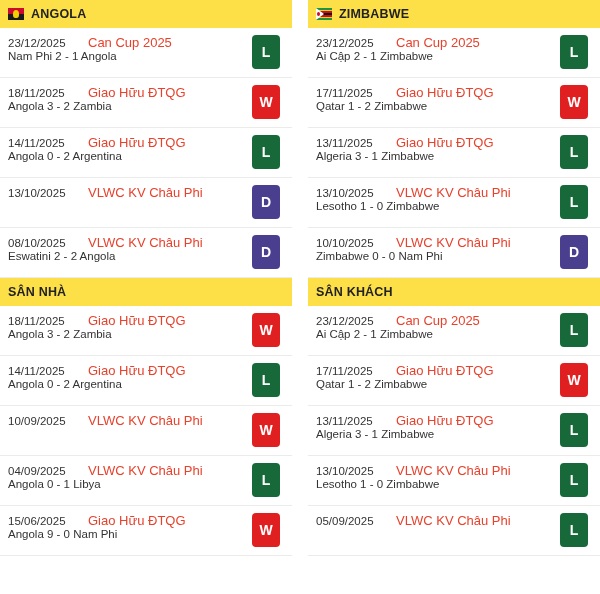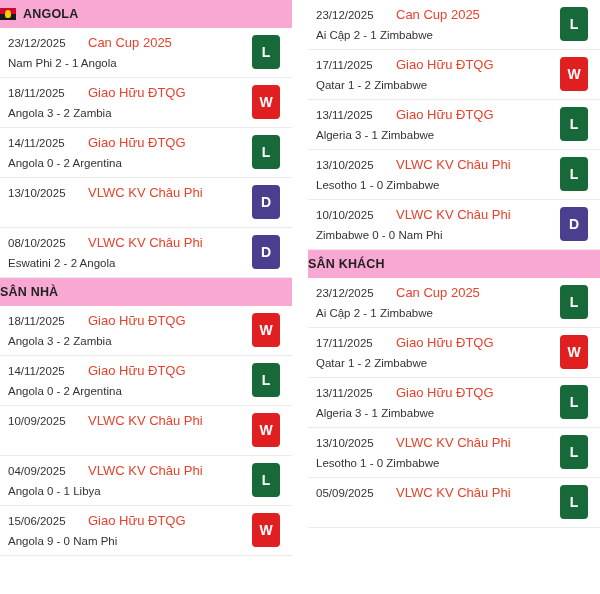--- a/index.html
+++ b/index.html
@@ -20,25 +20,25 @@
   .column {
     width: 292px;
     display: flex;
     flex-direction: column;
   }
   .col-gap {
     width: 16px;
     background: #ffffff;
   }
   .section-header {
-    background: #f9a8d4;
+    background: #fde047;
     height: 28px;
     display: flex;
     align-items: center;
-    padding: 0 0;
+    padding: 0 8px;
     box-sizing: border-box;
   }
   .section-header .flag {
     width: 16px;
     height: 12px;
     margin-right: 7px;
     position: relative;
     flex: 0 0 auto;
     border: 0;
     overflow: hidden;
@@ -108,21 +108,20 @@
     flex: 0 0 auto;
   }
   .match-comp {
     font-size: 13px;
     color: #e8412c;
     white-space: nowrap;
   }
   .match-score {
     font-size: 11.5px;
     color: #333333;
-    margin-top: 7px;
   }
   .badge {
     position: absolute;
     right: 12px;
     top: 7px;
     width: 28px;
     height: 34px;
     border-radius: 4px;
     color: #ffffff;
     font-size: 14px;
@@ -239,20 +238,24 @@
       <div class="match-score">Angola 9 - 0 Nam Phi</div>
       <div class="badge badge-W">W</div>
     </div>
 
   </div>
 
   <div class="col-gap"></div>
 
   <div class="column">
 
+    <div class="section-header">
+      <span class="flag flag-zimbabwe"></span>
+      <span class="section-title">ZIMBABWE</span>
+    </div>
 
     <div class="match-row">
       <div class="match-top">
         <span class="match-date">23/12/2025</span>
         <span class="match-comp">Can Cup 2025</span>
       </div>
       <div class="match-score">Ai Cập 2 - 1 Zimbabwe</div>
       <div class="badge badge-L">L</div>
     </div>
 

